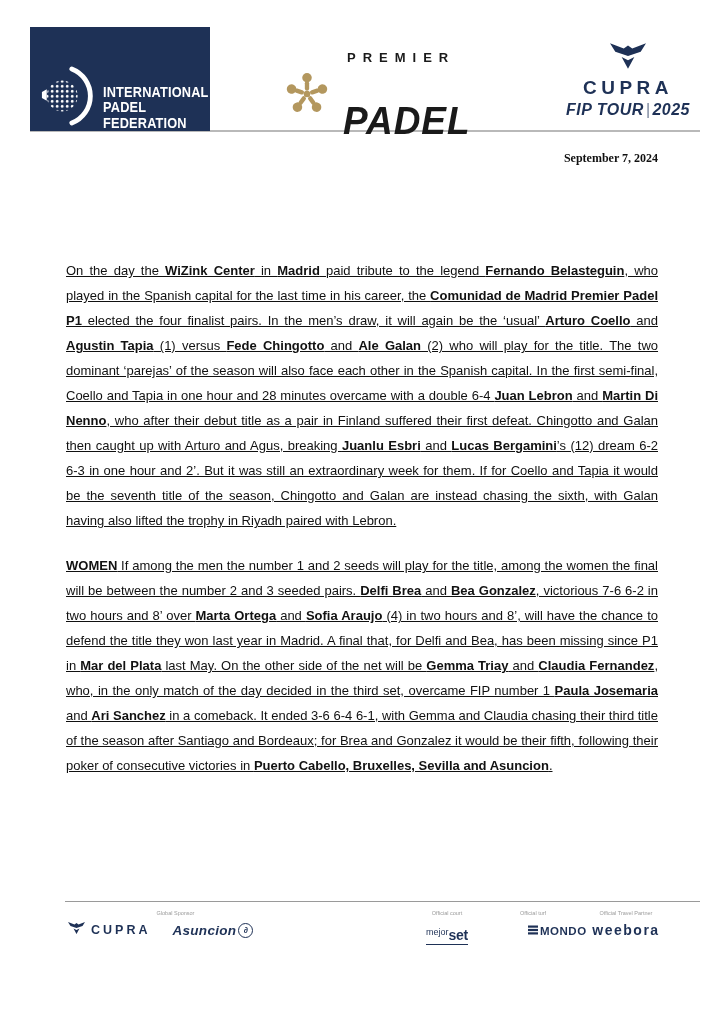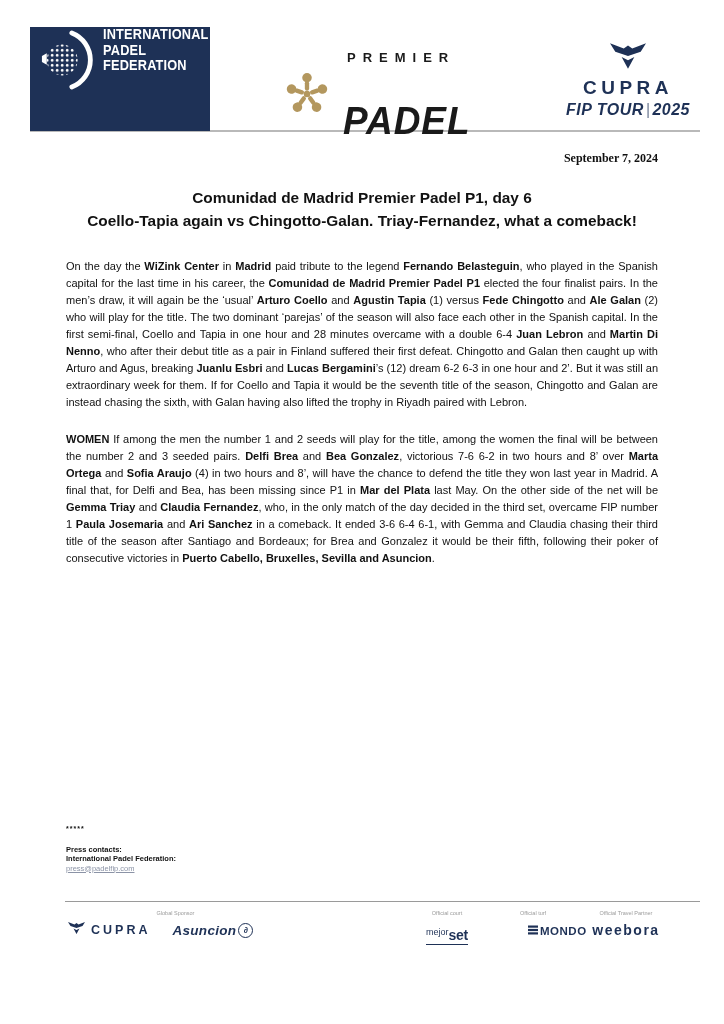--- a/index.html
+++ b/index.html
@@ -4,37 +4,37 @@
 <style>
   html,body{margin:0;padding:0;background:#fff;}
   .page{
     position:relative;width:724px;height:1024px;background:#ffffff;
     font-family:"Liberation Sans",sans-serif;color:#111;overflow:hidden;
   }
   
   .header-rule{position:absolute;left:30px;top:130px;width:670px;height:2px;background:#b9b9b9;}
   .ipf-box{
     position:absolute;left:30px;top:27px;width:180px;height:104px;
-    background:#1e3156;display:flex;align-items:flex-start;gap:9px;padding-left:10px;box-sizing:border-box;
+    background:#1e3156;display:flex;align-items:flex-end;gap:9px;padding-left:10px;box-sizing:border-box;
   }
   .ipf-text{color:#fff;font-weight:bold;font-size:14.5px;line-height:15.5px;
     transform:scaleX(.88);transform-origin:left center;letter-spacing:.2px;white-space:nowrap;}
   .premier{position:absolute;left:283px;top:50px;display:flex;align-items:center;gap:12px;}
   .premier-text{display:flex;flex-direction:column;gap:36px;}
   .premier-top{font-size:13px;font-weight:bold;letter-spacing:7px;color:#1a1a1a;margin-left:4px;}
   .premier-bottom{font-size:37px;font-weight:800;font-style:italic;color:#1a1a1a;letter-spacing:1px;line-height:40px;transform:scaleY(1.05);}
   .cupra-block{position:absolute;left:556px;top:42px;width:144px;text-align:center;color:#1e3156;}
   .cupra-word{font-weight:bold;font-size:19px;letter-spacing:4.5px;margin-top:3px;transform:scaleY(.92);}
   .cupra-tour{font-weight:bold;font-style:italic;font-size:16px;letter-spacing:.5px;margin-top:2px;white-space:nowrap;}
   .cupra-tour .divider{font-weight:300;opacity:.65;padding:0 2px;}
   
   .date-line{position:absolute;top:151px;right:66px;font-family:"Liberation Serif",serif;font-weight:bold;font-size:12px;}
   .doc-title{position:absolute;top:186px;left:0;right:0;text-align:center;font-weight:bold;font-size:15.4px;line-height:23px;}
   
-  .body-text{position:absolute;left:66px;top:258px;width:592px;font-size:11px;line-height:17px;text-align:justify;}
+  .body-text{position:absolute;left:66px;top:258px;width:592px;font-size:13px;line-height:25px;text-align:justify;text-decoration:underline;}
   .body-text p{margin:0 0 20px 0;}
   
   .press{position:absolute;left:66px;top:824px;font-size:7.5px;line-height:9.5px;}
   .press .stars{font-weight:bold;font-size:7px;letter-spacing:1px;margin-bottom:11px;}
   .press .line{font-weight:bold;}
   .press a{color:#8b93a6;text-decoration:underline;font-weight:normal;}
   
   .footer-rule{position:absolute;left:65px;top:901px;width:635px;height:1px;background:#9a9a9a;}
   .sponsor-label{font-size:5.5px;color:#9b9b9b;text-align:center;margin-bottom:5px;white-space:nowrap;}
   .footer-left{position:absolute;left:68px;top:910px;width:215px;}
@@ -124,36 +124,26 @@
       </svg>
     </span>
     <div class="cupra-word">CUPRA</div>
     <div class="cupra-tour">
       <span>FIP TOUR</span><span class="divider">|</span><span>2025</span>
     </div>
   </div>
 
   <div class="date-line">September 7, 2024</div>
 
-  <div class="doc-title">
-    <div>Comunidad de Madrid Premier Padel P1, day 6</div>
-    <div>Coello-Tapia again vs Chingotto-Galan. Triay-Fernandez, what a comeback!</div>
-  </div>
 
   <div class="body-text">
     <p><span>On the day the </span><b>WiZink Center</b><span> in </span><b>Madrid</b><span> paid tribute to the legend </span><b>Fernando Belasteguin</b><span>, who played in the Spanish capital for the last time in his career, the </span><b>Comunidad de Madrid Premier Padel P1</b><span> elected the four finalist pairs. In the men’s draw, it will again be the ‘usual’ </span><b>Arturo Coello</b><span> and </span><b>Agustin Tapia</b><span> (1) versus </span><b>Fede Chingotto</b><span> and </span><b>Ale Galan</b><span> (2) who will play for the title. The two dominant ‘parejas’ of the season will also face each other in the Spanish capital. In the first semi-final, Coello and Tapia in one hour and 28 minutes overcame with a double 6-4 </span><b>Juan Lebron</b><span> and </span><b>Martin Di Nenno</b><span>, who after their debut title as a pair in Finland suffered their first defeat. Chingotto and Galan then caught up with Arturo and Agus, breaking </span><b>Juanlu Esbri</b><span> and </span><b>Lucas Bergamini</b><span>’s (12) dream 6-2 6-3 in one hour and 2’. But it was still an extraordinary week for them. If for Coello and Tapia it would be the seventh title of the season, Chingotto and Galan are instead chasing the sixth, with Galan having also lifted the trophy in Riyadh paired with Lebron.</span></p>
     <p><b>WOMEN</b><span> If among the men the number 1 and 2 seeds will play for the title, among the women the final will be between the number 2 and 3 seeded pairs. </span><b>Delfi Brea</b><span> and </span><b>Bea Gonzalez</b><span>, victorious 7-6 6-2 in two hours and 8’ over </span><b>Marta Ortega</b><span> and </span><b>Sofia Araujo</b><span> (4) in two hours and 8’, will have the chance to defend the title they won last year in Madrid. A final that, for Delfi and Bea, has been missing since P1 in </span><b>Mar del Plata</b><span> last May. On the other side of the net will be </span><b>Gemma Triay</b><span> and </span><b>Claudia Fernandez</b><span>, who, in the only match of the day decided in the third set, overcame FIP number 1 </span><b>Paula Josemaria</b><span> and </span><b>Ari Sanchez</b><span> in a comeback. It ended 3-6 6-4 6-1, with Gemma and Claudia chasing their third title of the season after Santiago and Bordeaux; for Brea and Gonzalez it would be their fifth, following their poker of consecutive victories in </span><b>Puerto Cabello, Bruxelles, Sevilla and Asuncion</b><span>.</span></p>
   </div>
 
-  <div class="press">
-    <div class="stars">*****</div>
-    <div class="line">Press contacts:</div>
-    <div class="line">International Padel Federation:</div>
-    <a href="#">press@padelfip.com</a>
-  </div>
 
   <div class="footer-rule"></div>
 
   <div class="footer-left">
     <div class="sponsor-label">Global Sponsor</div>
     <div class="footer-left-row">
       <span class="cupra-footer">
         <span>
           <svg width="17" height="14" viewBox="0 0 34 26" fill="#1e3156">
             <path d="M0 1 L13 6 L17 3 L21 6 L34 1 L29 9 L17 13 L5 9 Z"></path>

